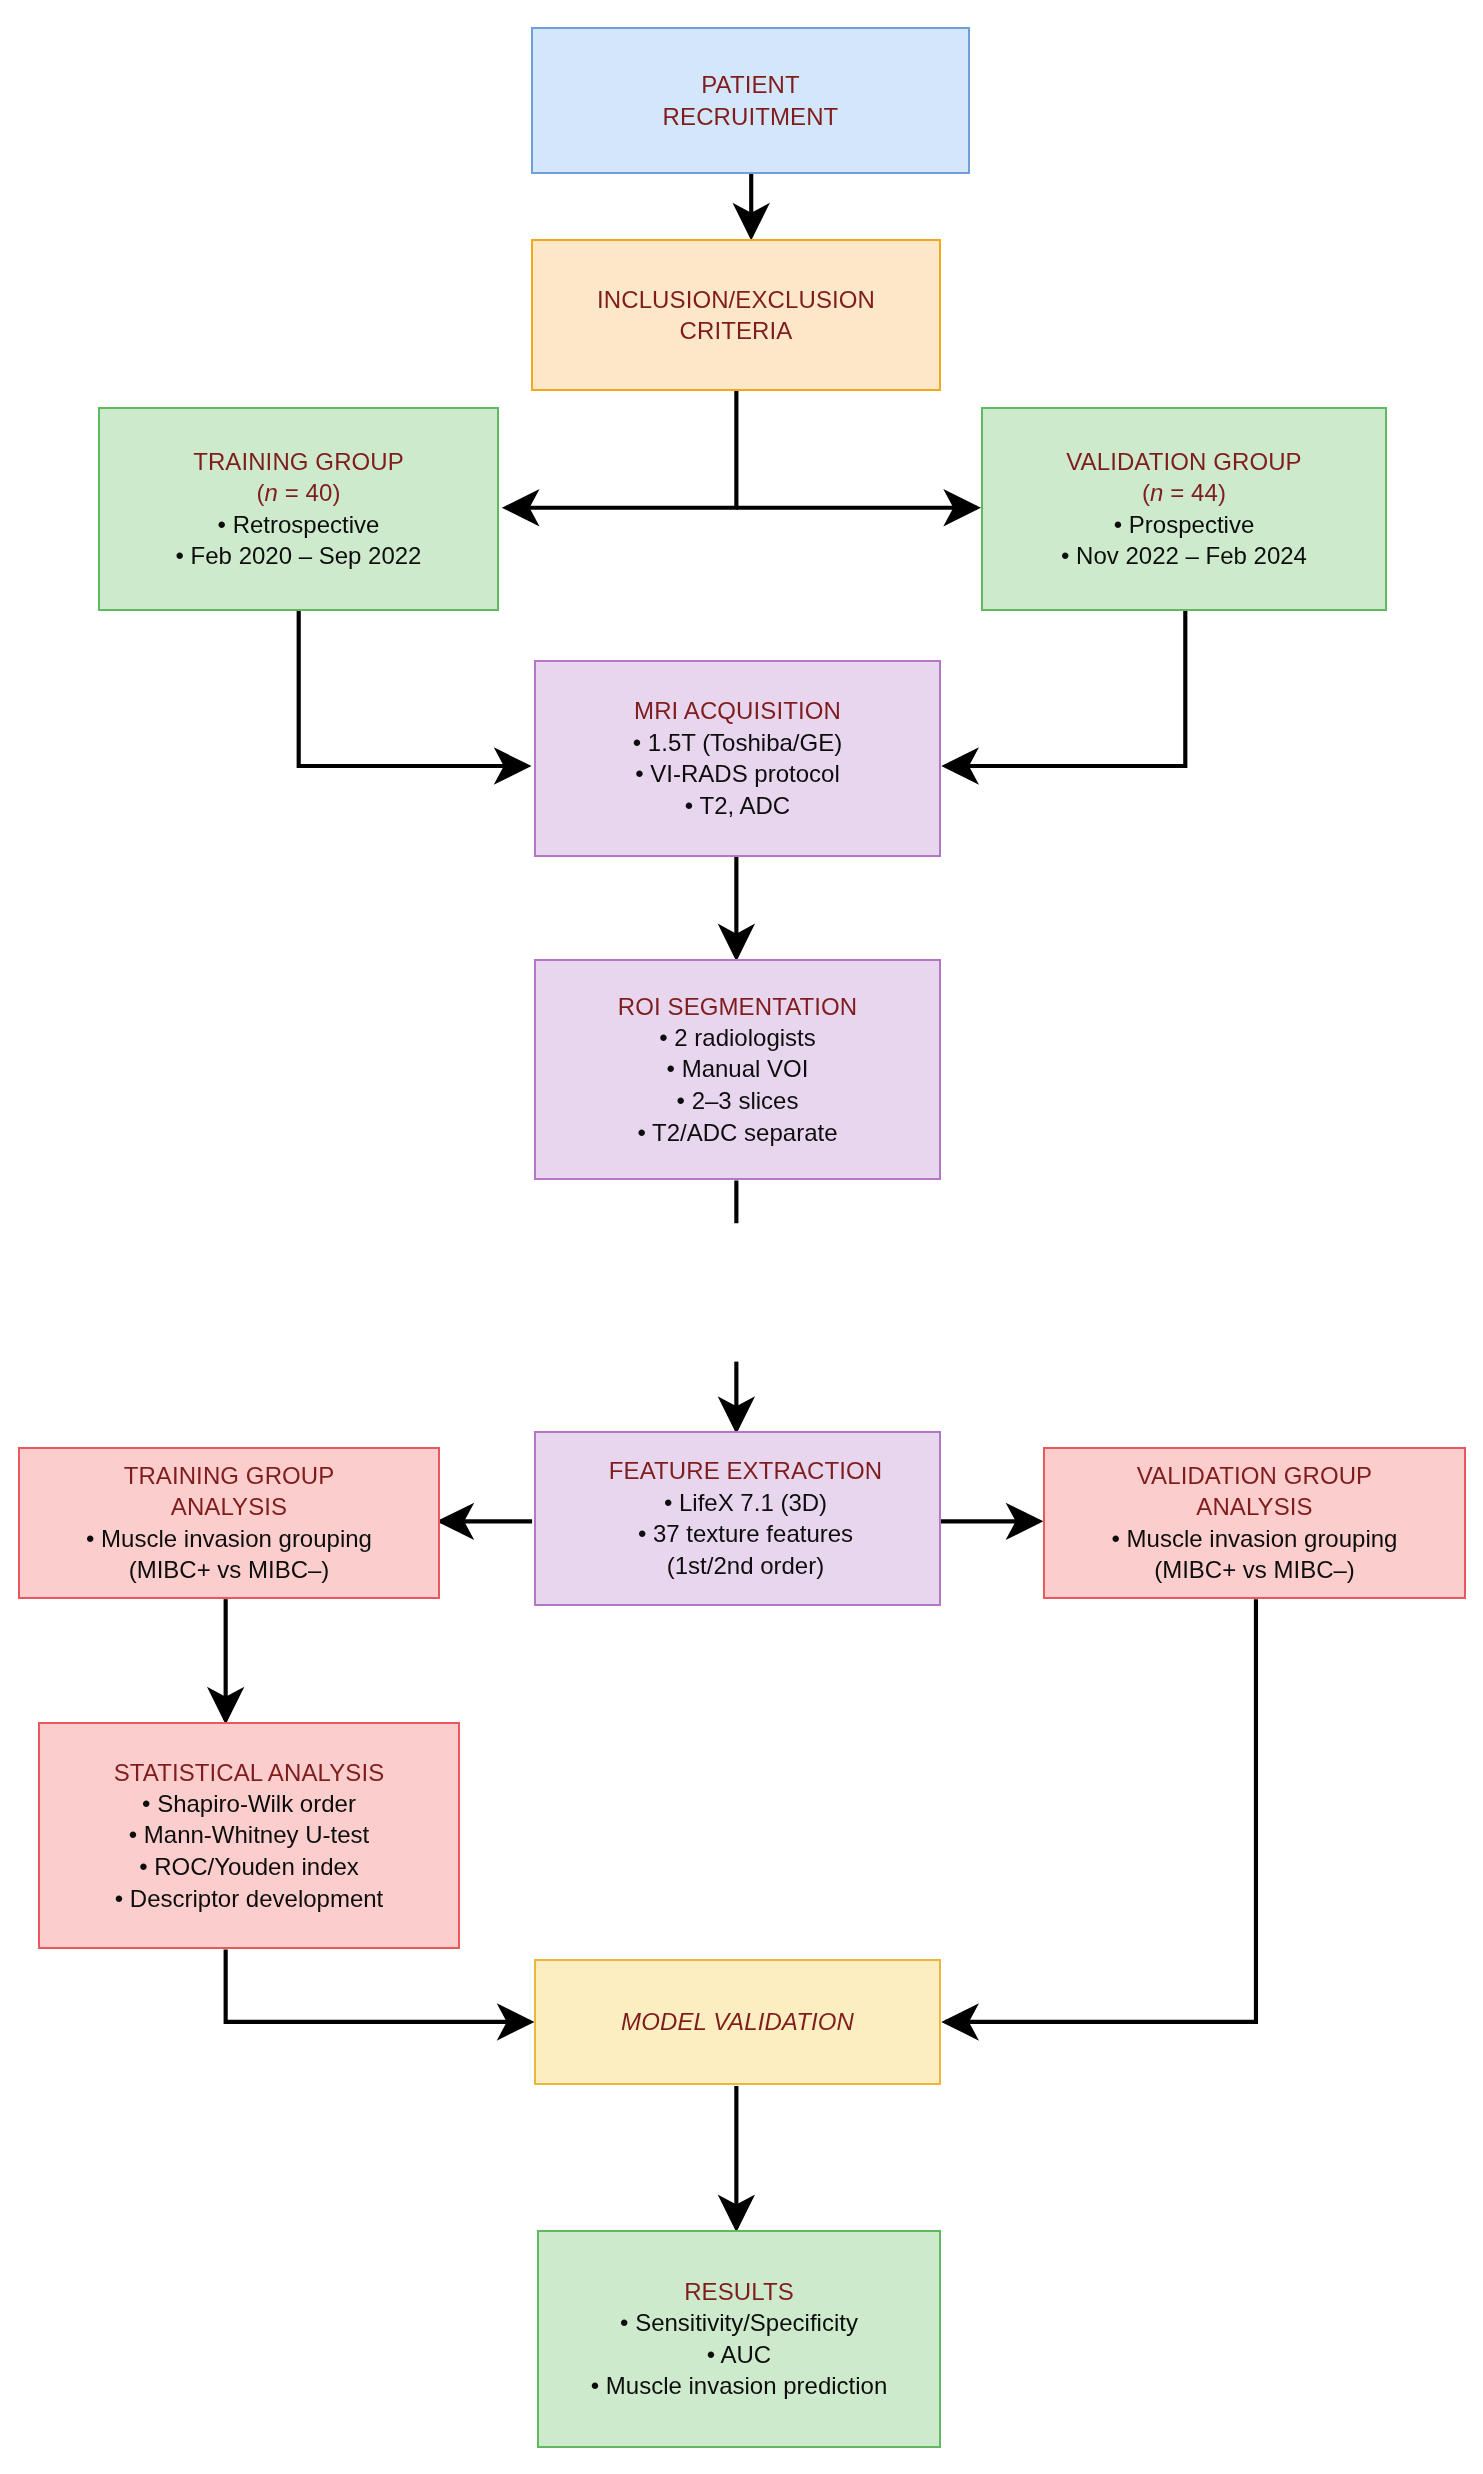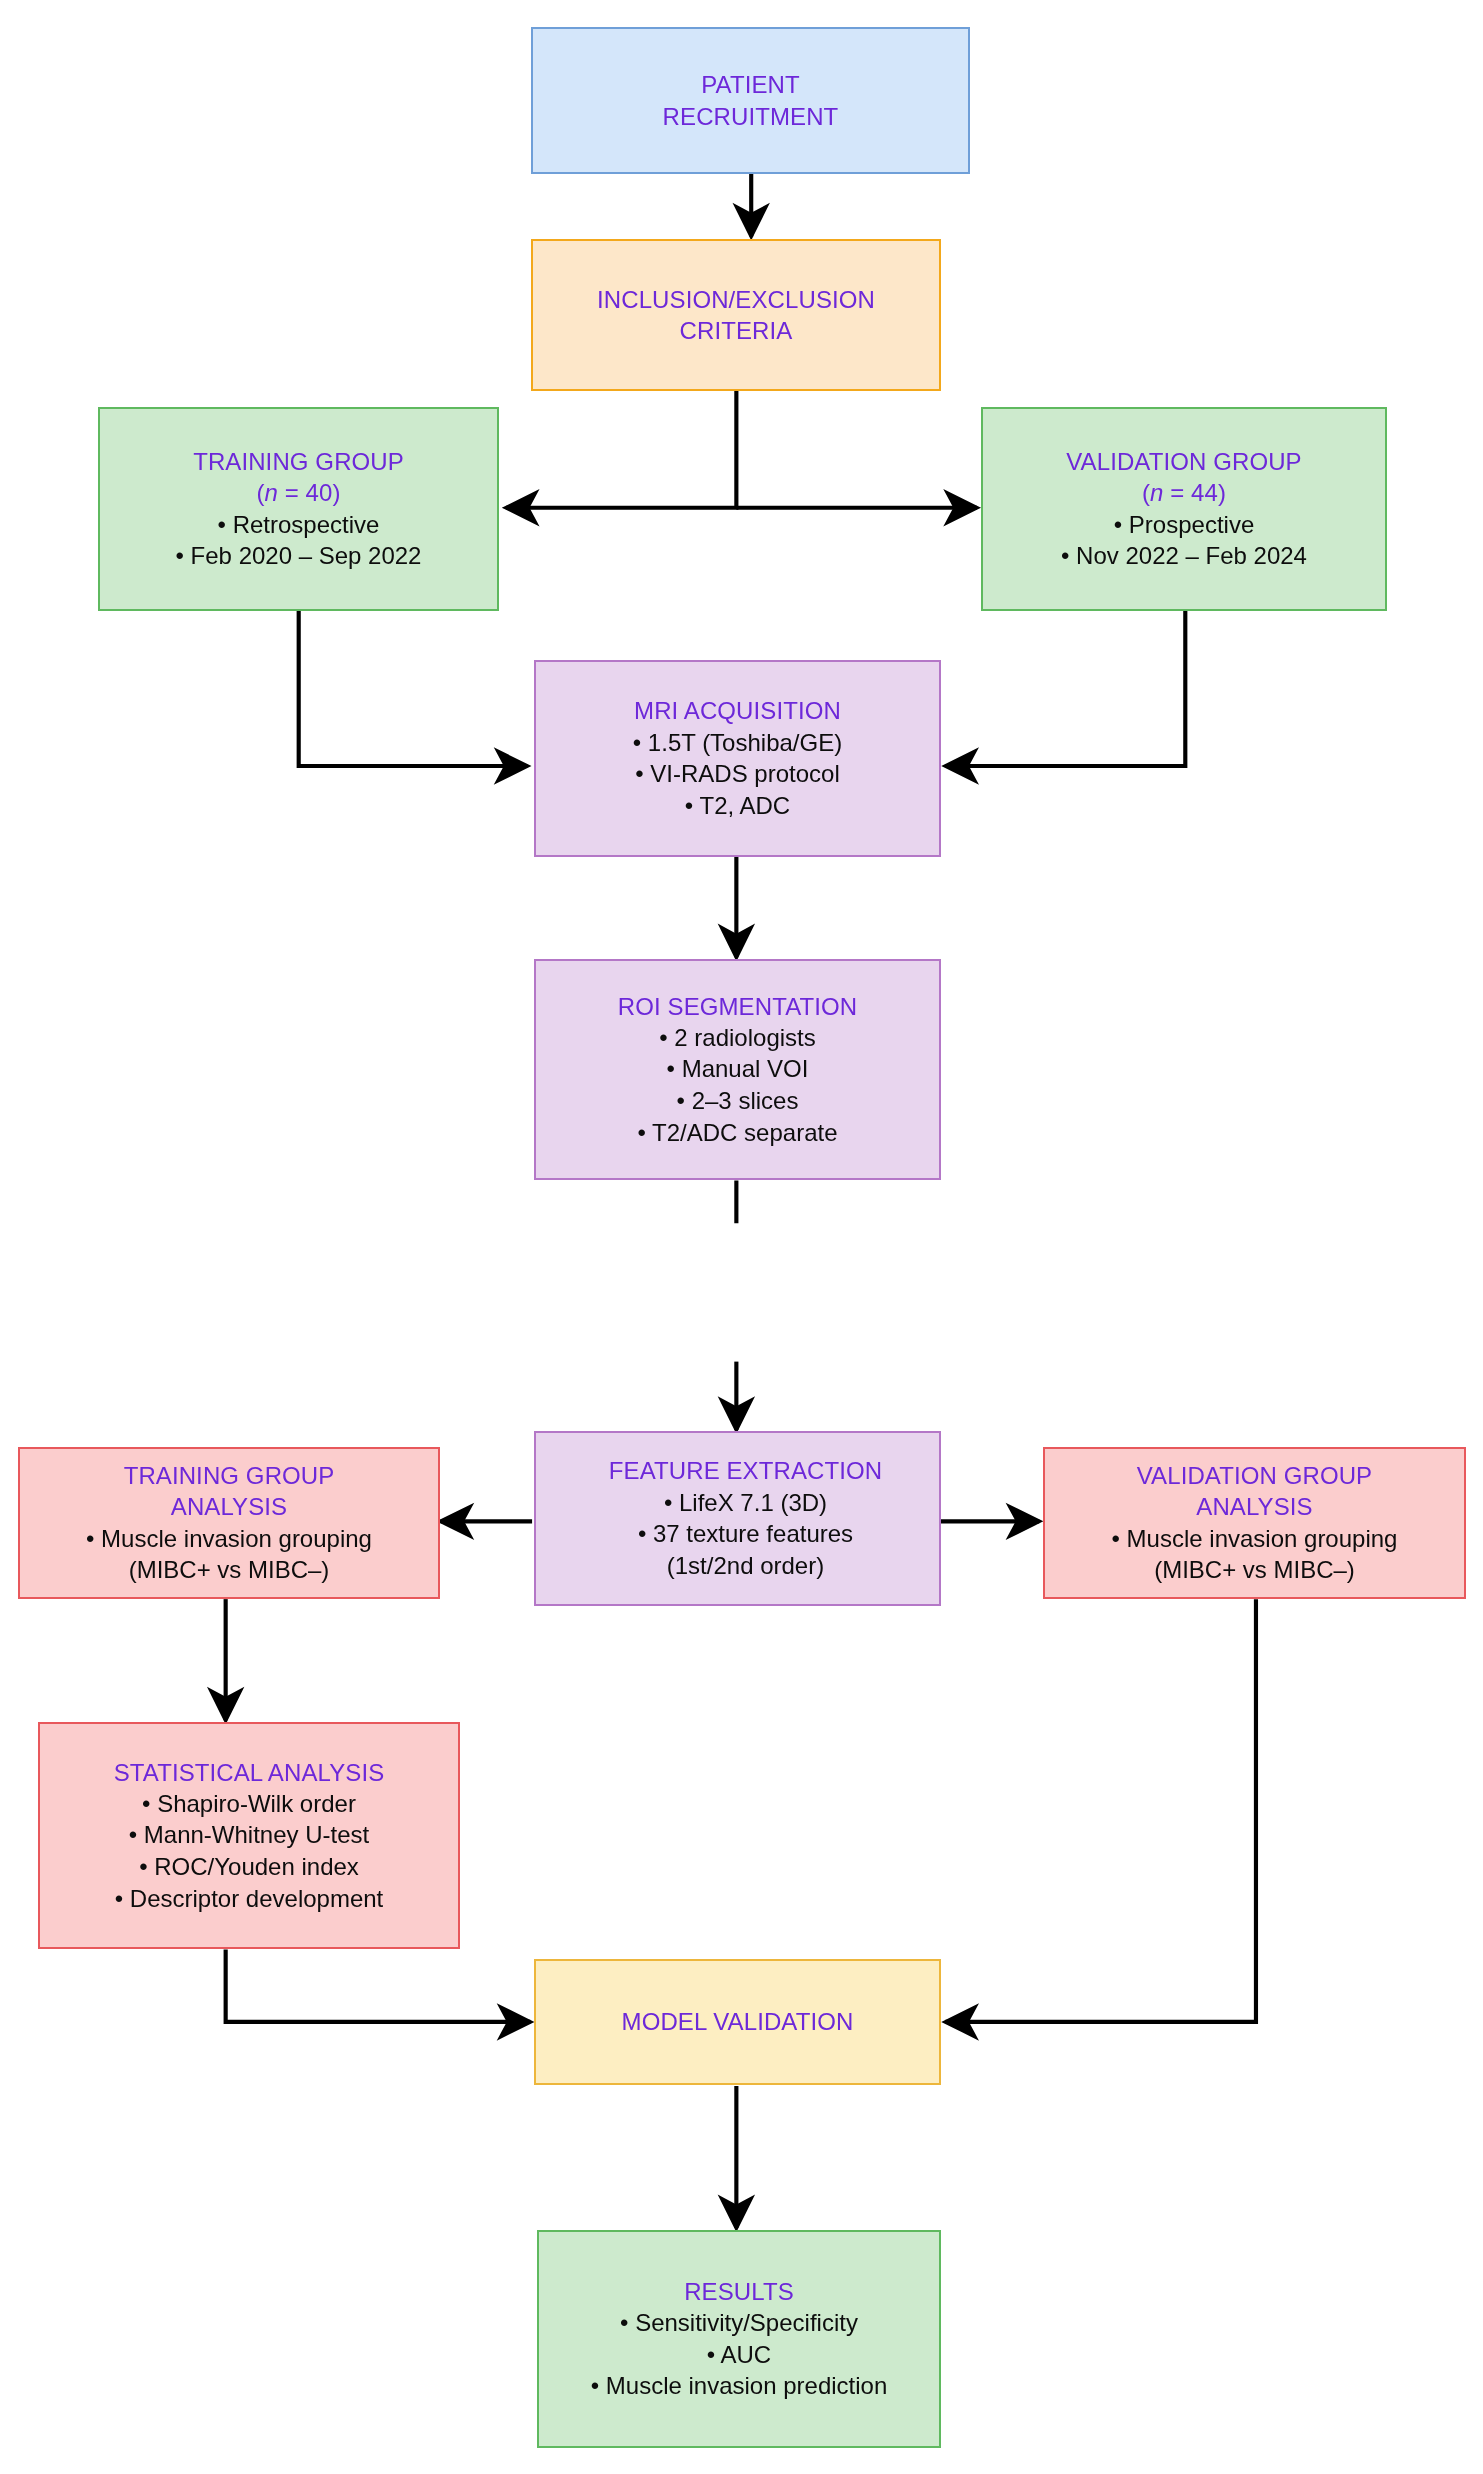--- a/index.html
+++ b/index.html
@@ -2,30 +2,30 @@
 <html style="font-size:9.5px"><head>
 <meta charset="utf-8">
 <style>
   html,body{margin:0;padding:0;background:#ffffff;}
   body{font-family:"Liberation Sans","DejaVu Sans",sans-serif;}
   #root{position:relative;width:1484px;height:2475px;background:#fff;overflow:hidden;}
   svg.edges{position:absolute;left:0;top:0;width:1484px;height:2475px;pointer-events:none;}
   .node{position:absolute;box-sizing:border-box;display:flex;flex-direction:column;
         align-items:center;justify-content:center;text-align:center;
         border-width:2.4px;border-style:solid;}
-  .node .title{font-size:24px;line-height:1.30;color:#6d28d9;letter-spacing:0.1px;white-space:pre-line;}
+  .node .title{font-size:24px;line-height:1.30;color:#7f1d1d;letter-spacing:0.1px;white-space:pre-line;}
   .node .blist{margin:0;padding:0;list-style:none;}
   .node .blist li{font-size:24px;line-height:1.32;color:#0d0d0d;white-space:nowrap;}
   .it{font-style:italic;}
   .c-blue{background:#d4e6fa;border-color:#6f9fd8;}
   .c-orange{background:#fde7c9;border-color:#f3a81b;}
   .c-green{background:#cdeacd;border-color:#5fb95f;}
   .c-purple{background:#e8d5ee;border-color:#b477c7;}
   .c-red{background:#fbcdcd;border-color:#e8585c;}
-  .c-yellow{background:#fdeec2;border-color:#edb63b;}
+  .c-yellow{background:#fdeec2;border-color:#edb63b;font-style:italic;}
 </style>
 </head>
 <body>
 
 <div id="root">
 
   <svg class="edges" viewBox="0 0 2499 4168" preserveAspectRatio="none">
     <defs>
       <marker id="ah" viewBox="0 0 12 12" refX="10.2" refY="6" markerWidth="10" markerHeight="10" orient="auto-start-reverse" markerUnits="strokeWidth">
         <path d="M0.5,0.6 L11.4,6 L0.5,11.4 L3.4,6 Z" fill="#000"></path>

